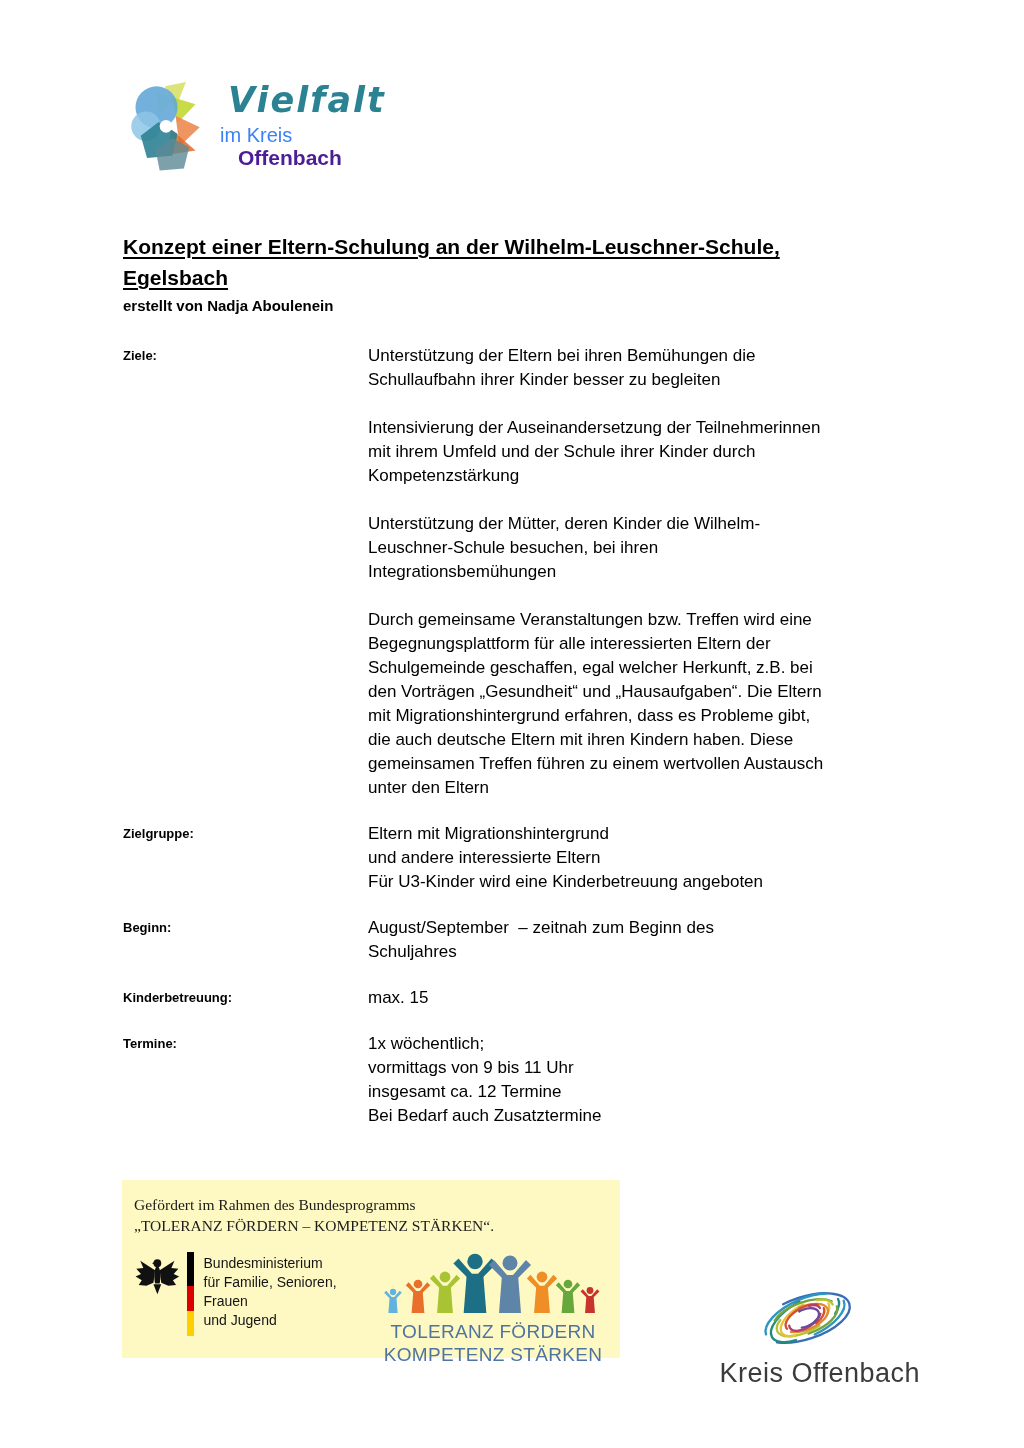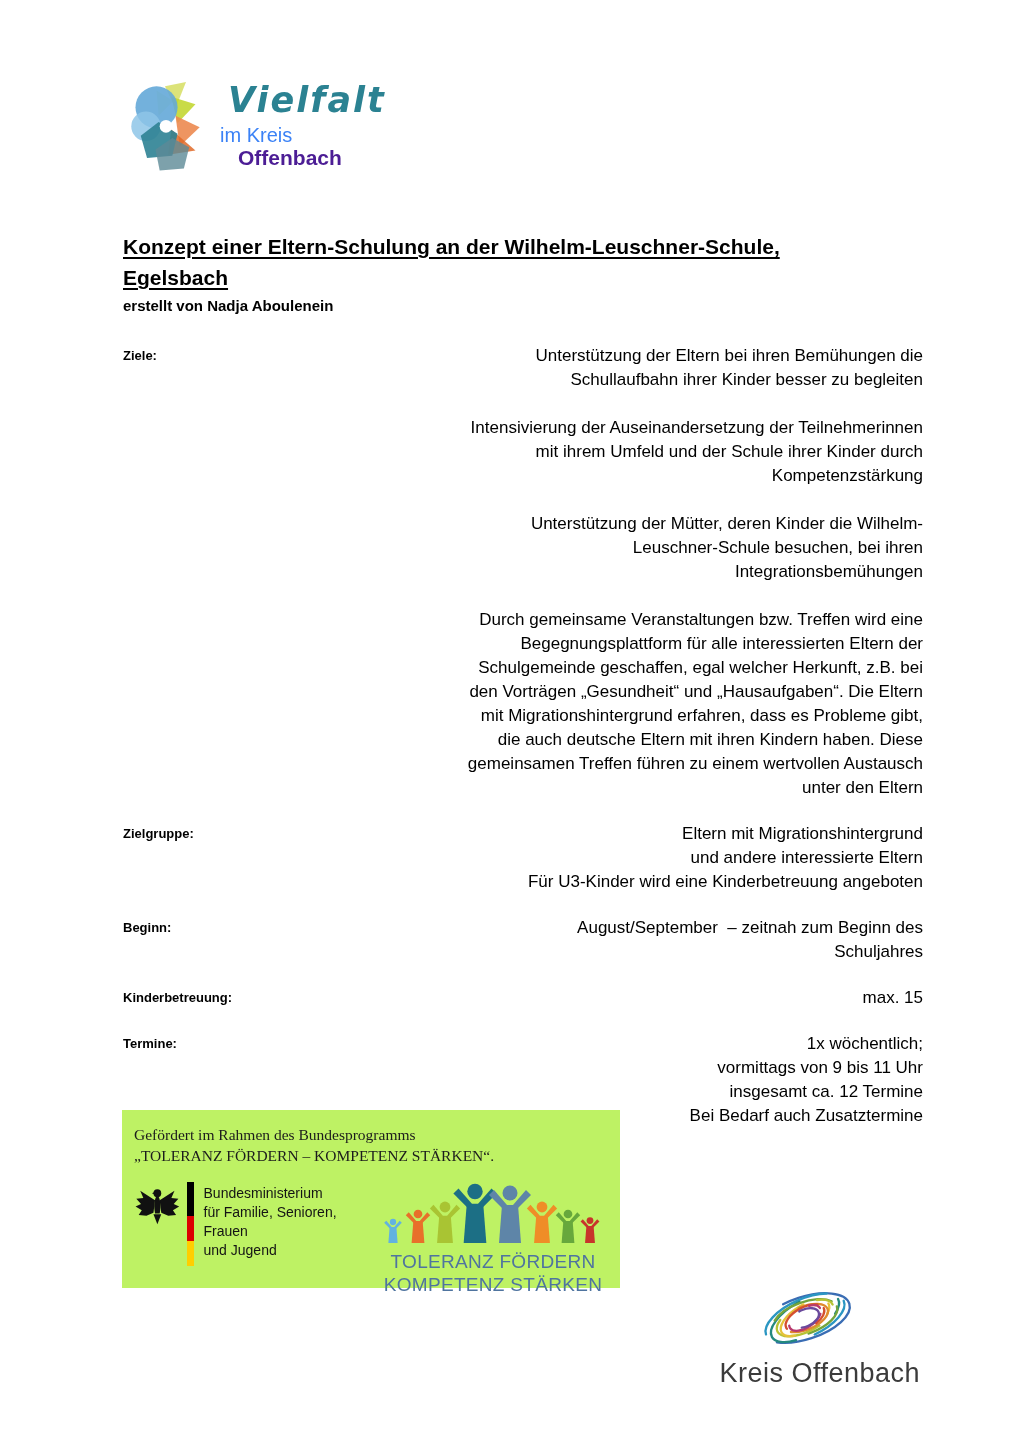--- a/index.html
+++ b/index.html
@@ -28,27 +28,27 @@
     white-space:pre-line; text-decoration:underline;
     text-decoration-thickness:2px; text-underline-offset:3px;
   }
   .doc-author { margin-top:4px; font-size:15px; font-weight:bold; }
 
   
   .sections { position:absolute; left:123px; top:344px; width:800px; }
   .row { display:flex; margin-bottom:22px; }
   .row-label { width:245px; flex:0 0 245px; font-size:13px; font-weight:bold; line-height:24px; }
   .row-content { flex:1; font-size:17px; line-height:24px; }
-  .row-content p { white-space:pre-line; margin:0 0 24px 0;text-align:right; }
+  .row-content p { white-space:pre-line; margin:0 0 24px 0; }
   .row-content p:last-child { margin-bottom:0; }
 
   
   .funding-box {
-    position:absolute; left:122px; top:1110px; width:498px; height:178px;
-    background:#bef264; padding:14px 14px 12px 12px;
+    position:absolute; left:122px; top:1180px; width:498px; height:178px;
+    background:#fef9c3; padding:14px 14px 12px 12px;
   }
   .funding-note {
     font-family:"Liberation Serif", serif; font-size:15.5px; line-height:21px;
     white-space:pre-line; color:#1c1c1c;
   }
   .logos-row { margin-top:16px; display:flex; justify-content:space-between; align-items:flex-start; }
   .ministry { display:flex; align-items:flex-start; }
   .flag-stripe { width:7px; height:84px; margin:0 10px 0 6px; display:flex; flex-direction:column; }
   .flag-stripe div { width:100%; }
   .flag-black { height:34px; } .flag-red { height:25px; } .flag-gold { height:25px; }

